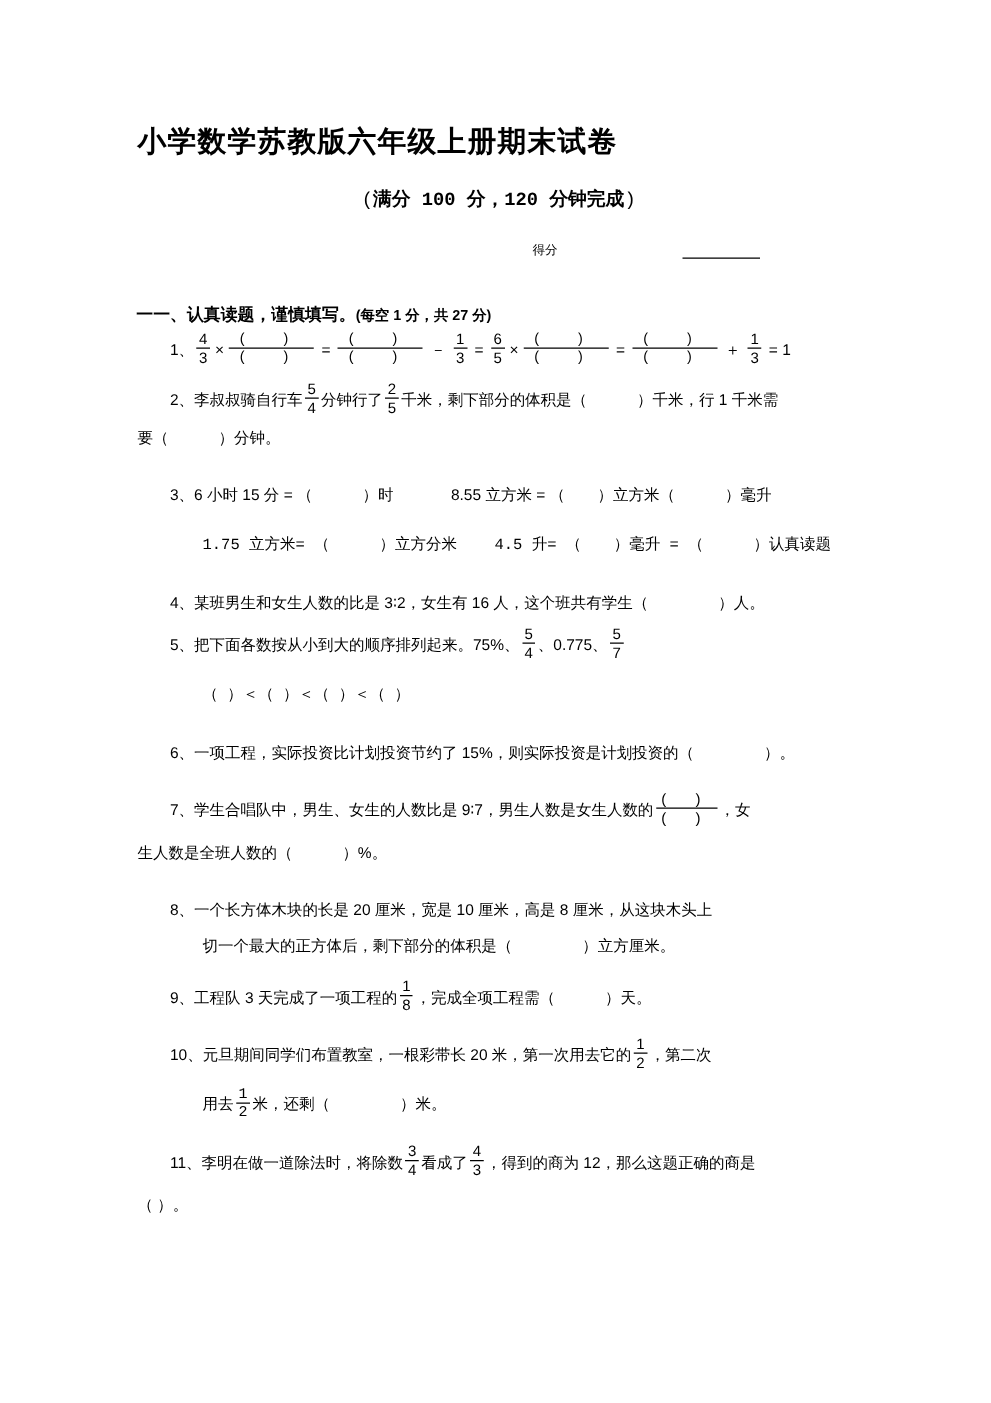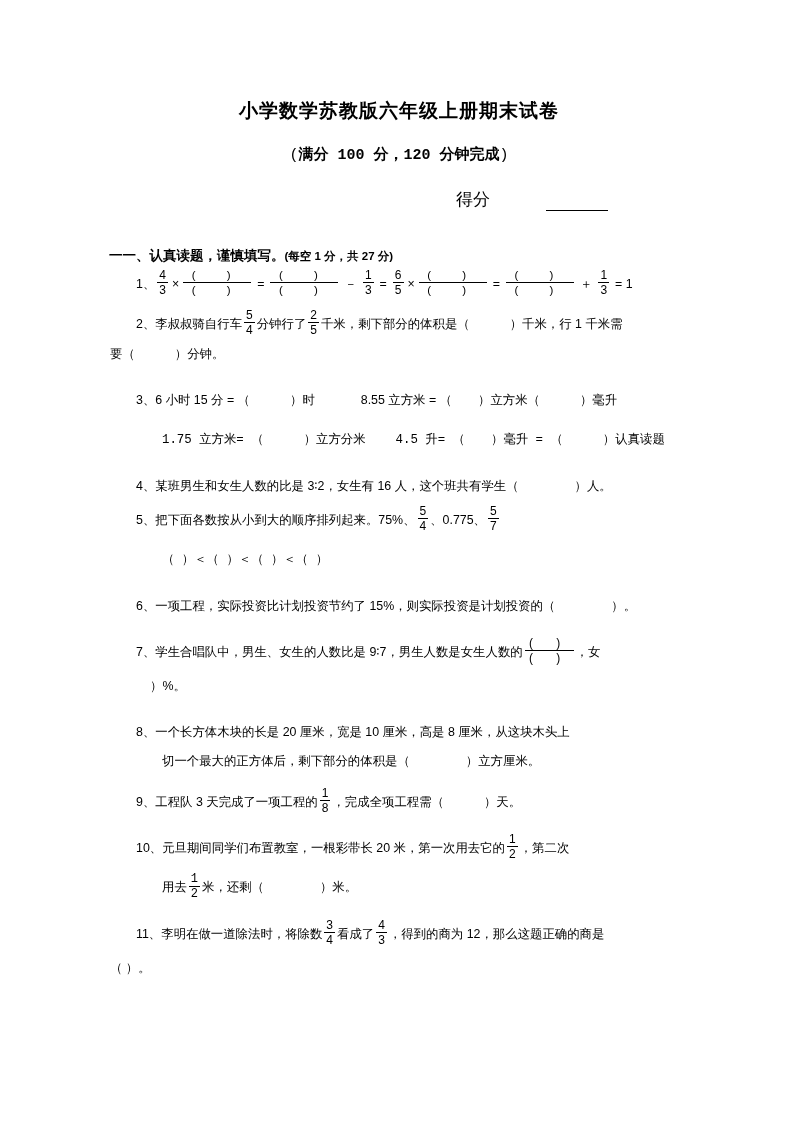--- a/index.html
+++ b/index.html
@@ -18,23 +18,22 @@
   .page {
     position: relative;
     width: 793px;
     height: 1122px;
     box-sizing: border-box;
     padding: 0 105px 0 110px;
   }
 
   
   .doc-title {
-    text-align: center;
     font-family: "Liberation Sans", "DejaVu Sans", sans-serif;
-    font-size: 19px;
+    font-size: 23px;
     font-weight: bold;
     letter-spacing: 1px;
     padding-top: 100px;
     line-height: 1.2;
   }
   .doc-subtitle {
     text-align: center;
     font-family: Liberation Mono, monospace;
     font-size: 15px;
     font-weight: bold;
@@ -46,22 +45,22 @@
 
   .score-row {
     margin-top: 24px;
     display: flex;
     align-items: flex-end;
     justify-content: flex-end;
     padding-right: 80px;
   }
   .score-label {
     font-family: "Liberation Sans", "DejaVu Sans", sans-serif;
-    font-size: 17px;
-    margin-right: 56px;
+    font-size: 10px;
+    margin-right: 100px;
   }
   .score-blank {
     display: inline-block;
     width: 62px;
     border-bottom: 1.6px solid #000;
     height: 12px;
   }
 
   
   .section-head {
@@ -295,20 +294,21 @@
   <div class="q q-indent gap-top-lg row-inline">
     <span>7、</span>
     <span>学生合唱队中，男生、女生的人数比是 9∶7，男生人数是女生人数的</span>
     <span class="frac narrow">
       <span class="num">( )</span>
       <span class="den">( )</span>
     </span>
     <span>，女</span>
   </div>
   <div class="q q-flush gap-top-sm row-inline">
+    <span>生人数是全班人数的（</span>
     <span class="blank-md"></span>
     <span>）%。</span>
   </div>
 
   <div class="q q-indent gap-top-lg row-inline">
     <span>8、</span>
     <span>一个长方体木块的长是 20 厘米，宽是 10 厘米，高是 8 厘米，从这块木头上</span>
   </div>
   <div class="q q-indent2 row-inline">
     <span>切一个最大的正方体后，剩下部分的体积是（</span>

